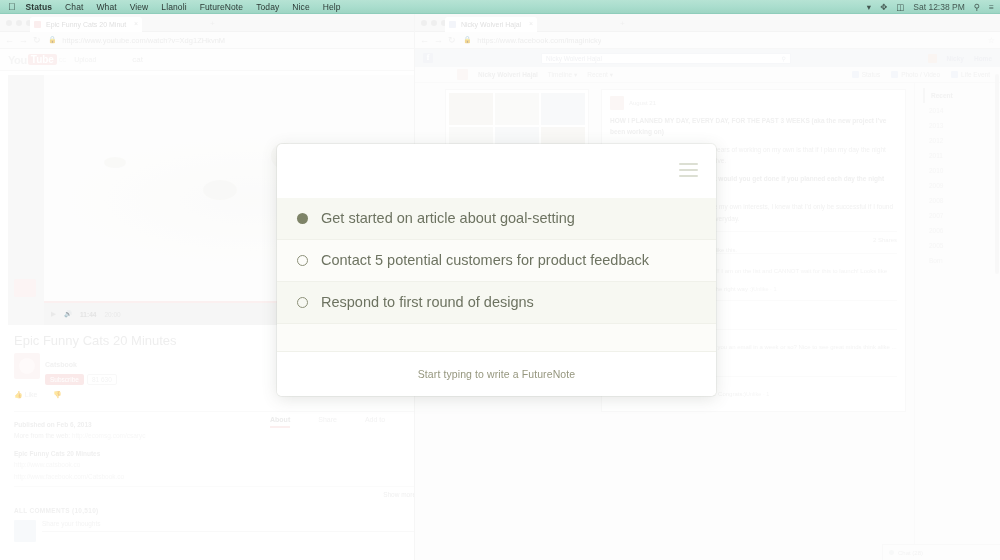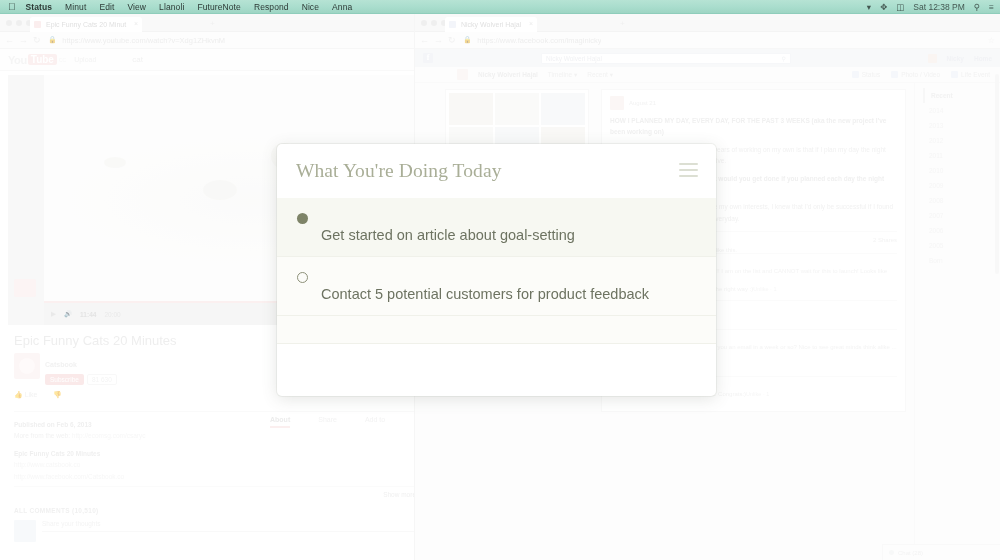--- a/index.html
+++ b/index.html
@@ -178,43 +178,43 @@
     display: flex; align-items: flex-start; gap: 13px;
     padding: 11px 22px 11px 20px;
     font-size: 14.5px; color: #6d7361; line-height: 1.3;
     border-bottom: 1px solid #f0f1ea;
   }
   .task.alt { background: #f7f8f2; }
   .task.plain { background: #fcfcf9; }
   .task .bullet { flex: none; width: 11px; height: 11px; border-radius: 50%; margin-top: 4px; }
   .task .bullet.done { background: #7e8468; }
   .task .bullet.open { border: 1.6px solid #8d9179; background: transparent; }
-  .task .label { flex: 1; margin-top: 17px; }
+  .task .label { flex: 1; }
   .task-blank { height: 28px; background: #fcfcf9; border-bottom: 1px solid #f0f1ea; }
   .modal-foot {
     flex: 1; display: flex; align-items: center; justify-content: center;
     background: #fff; font-size: 10.5px; color: #96977f; letter-spacing: .1px;
   }
 </style>
 </head>
 <body>
 
 <div id="screen">
 
   <div class="menubar">
     <span class="apple"></span>
     <span class="mi bold">Status</span>
-    <span class="mi">Minut</span>
-    <span class="mi">Edit</span>
+    <span class="mi">Chat</span>
+    <span class="mi">What</span>
     <span class="mi">View</span>
     <span class="mi">Llanoli</span>
     <span class="mi">FutureNote</span>
-    <span class="mi">Respond</span>
+    <span class="mi">Today</span>
     <span class="mi">Nice</span>
-    <span class="mi">Anna</span>
+    <span class="mi">Help</span>
     <span class="right">
       <span class="si">▾</span>
       <span class="si">✥</span>
       <span class="si">◫</span>
       <span class="si">Sat 12:38 PM</span>
       <span class="si">⚲</span>
       <span class="si">≡</span>
     </span>
   </div>
 
@@ -468,33 +468,39 @@
     <div class="fb-chat">
       <span class="dot"></span>
       <span>Chat (28)</span>
     </div>
   </div>
 
   <div class="backdrop"></div>
 
   <div class="modal">
     <div class="modal-head">
-      <span class="modal-title">What You're Doing Today</span>
       <span class="hamburger">
           <i></i>
           <i></i>
           <i></i>
         </span>
     </div>
 
     <div class="task alt">
       <span class="bullet done"></span>
       <span class="label">Get started on article about goal-setting</span>
     </div>
     <div class="task plain">
       <span class="bullet open"></span>
       <span class="label">Contact 5 potential customers for product feedback</span>
     </div>
+    <div class="task alt">
+      <span class="bullet open"></span>
+      <span class="label">Respond to first round of designs</span>
+    </div>
     <div class="task-blank"></div>
 
+    <div class="modal-foot">
+      <span>Start typing to write a FutureNote</span>
+    </div>
   </div>
 
 </div>
 
 </body></html>

